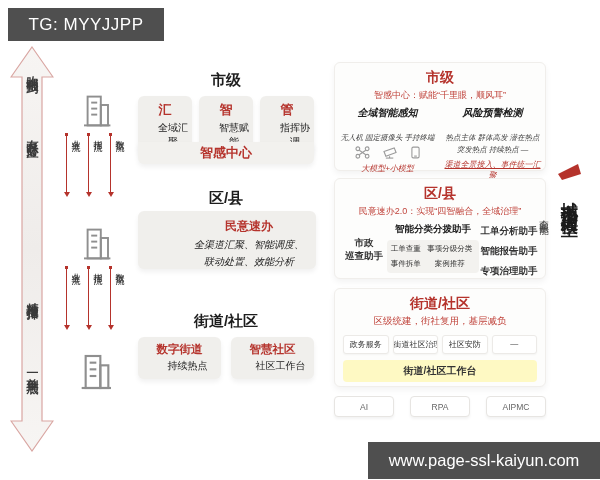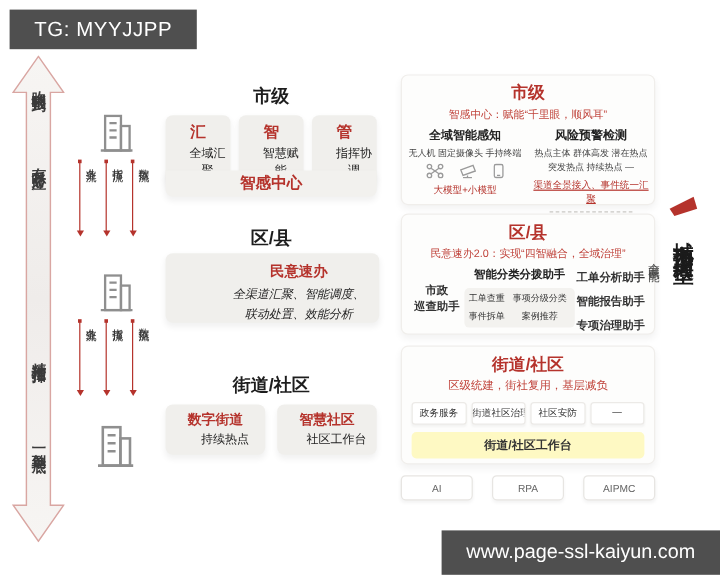--- a/index.html
+++ b/index.html
@@ -45,24 +45,24 @@
   .street-cards { position:absolute; left:138px; top:337px; width:176px; display:flex; gap:10px; }
   .street-cards .gcard { flex:1; padding:5px 0 6px; }
   .street-cards .t { color:#b5332c; font-weight:700; font-size:11.5px; display:block; }
   .street-cards .sub { font-size:10px; color:#222; display:block; margin-top:2px; }
 
   
   .panel { position:absolute; left:334px; width:212px; background:#fdfdfc; border:1px solid #f0eeeb;
            border-radius:6px; box-shadow:0 3px 6px rgba(0,0,0,0.05); text-align:center; }
   .panel .ptitle { color:#b5332c; font-weight:700; font-size:14px; margin-top:6px; }
   .panel .psub { color:#c0433b; font-size:9px; margin-top:2px; }
-  .p1-cols { display:flex; margin-top:4px; }
+  .p1-cols { display:flex; margin-top:4px;font-style:italic; }
   .p1-col { flex:1; padding:0 3px; }
   .p1-h { font-size:10px; font-weight:700; color:#222; }
-  .tiny { font-size:7.5px; color:#444; margin-top:3px; line-height:1.4; }
+  .tiny { font-size:7.5px; color:#444; margin-top:13px; line-height:1.4; }
   .icon-row { display:flex; justify-content:center; gap:12px; margin-top:2px; }
   .rednote { color:#b5332c; font-size:8px; margin-top:4px; }
   .rednote.u { text-decoration:underline; }
   .gray-rule { width:70%; margin:5px auto 0; border-top:1px dashed #c9c7c4; }
 
   .p2-row { display:flex; align-items:flex-start; margin-top:5px; padding:0 6px; }
   .p2-left { width:46px; font-size:9.5px; font-weight:700; color:#333; line-height:1.35; margin-top:14px; }
   .p2-mid { width:92px; }
   .p2-mid .hd { font-size:9.5px; font-weight:700; color:#222; }
   .p2-grid { background:#f3f2ef; border-radius:4px; margin-top:4px; padding:4px 2px;

